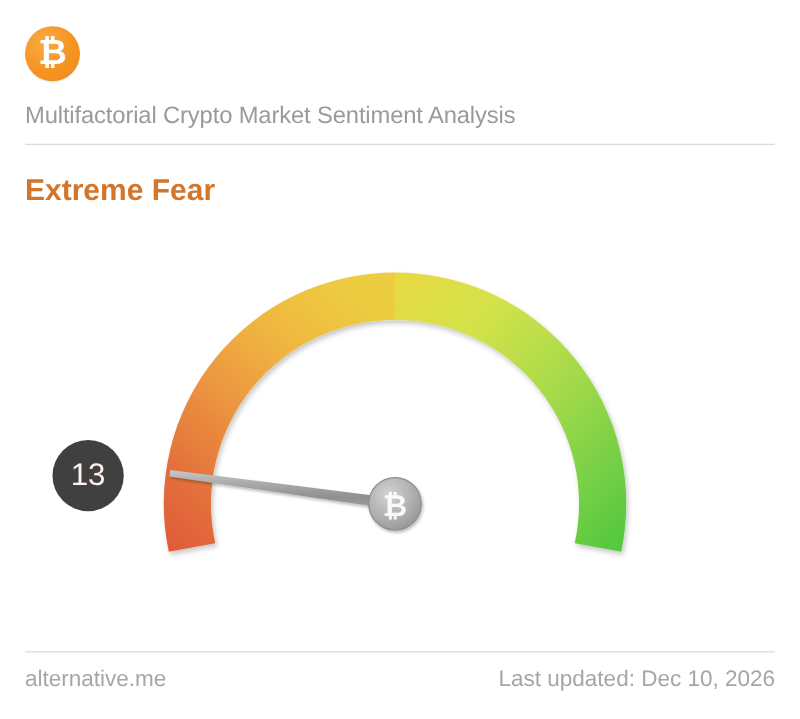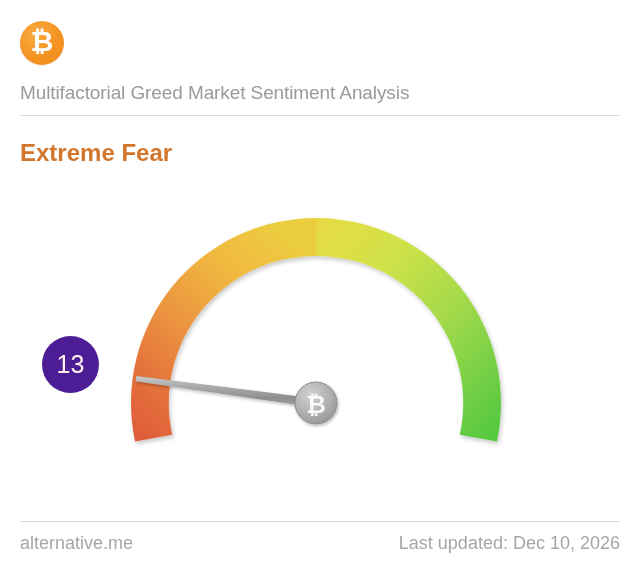--- a/index.html
+++ b/index.html
@@ -46,23 +46,23 @@
   .now-block { position:absolute; left:20px; top:135px; }
   .now-label { font-size:24px; font-weight:bold; color:#111; line-height:1.15; }
   .now-value { font-size:24px; font-weight:bold; color:#d2762c; line-height:1.3; margin-top:2px;text-align:center; }
 
   
   .gauge-wrap { position:absolute; left:0; top:190px; width:640px; height:310px; }
   .gauge-svg { position:absolute; left:0; top:0; }
 
   
   .value-badge {
-    position:absolute; left:42px; top:336px;
+    position:absolute; left:42px; top:352px;
     width:57px; height:57px; border-radius:50%;
-    background:#4c1d95;
+    background:#404040;
     display:flex; align-items:center; justify-content:center;
   }
   .value-badge span {
     color:#fdf3ec; font-size:25px; font-weight:normal;
     font-family:"Liberation Sans", sans-serif; line-height:1;
   }
 
   
   .footer {
     position:absolute; left:20px; top:533px; width:600px;
@@ -74,21 +74,21 @@
 <body>
 
 <div id="root">
 
   <div class="header">
     <div class="brand-row">
       <div class="btc-logo">
         <span>₿</span>
       </div>
     </div>
-    <div class="app-subtitle">Multifactorial Greed Market Sentiment Analysis</div>
+    <div class="app-subtitle">Multifactorial Crypto Market Sentiment Analysis</div>
   </div>
 
   <div class="divider top"></div>
 
   <div class="now-block">
     <div class="now-value">Extreme Fear</div>
   </div>
 
   <div class="gauge-wrap">
     <svg class="gauge-svg" width="640" height="310" viewBox="0 0 640 310">

